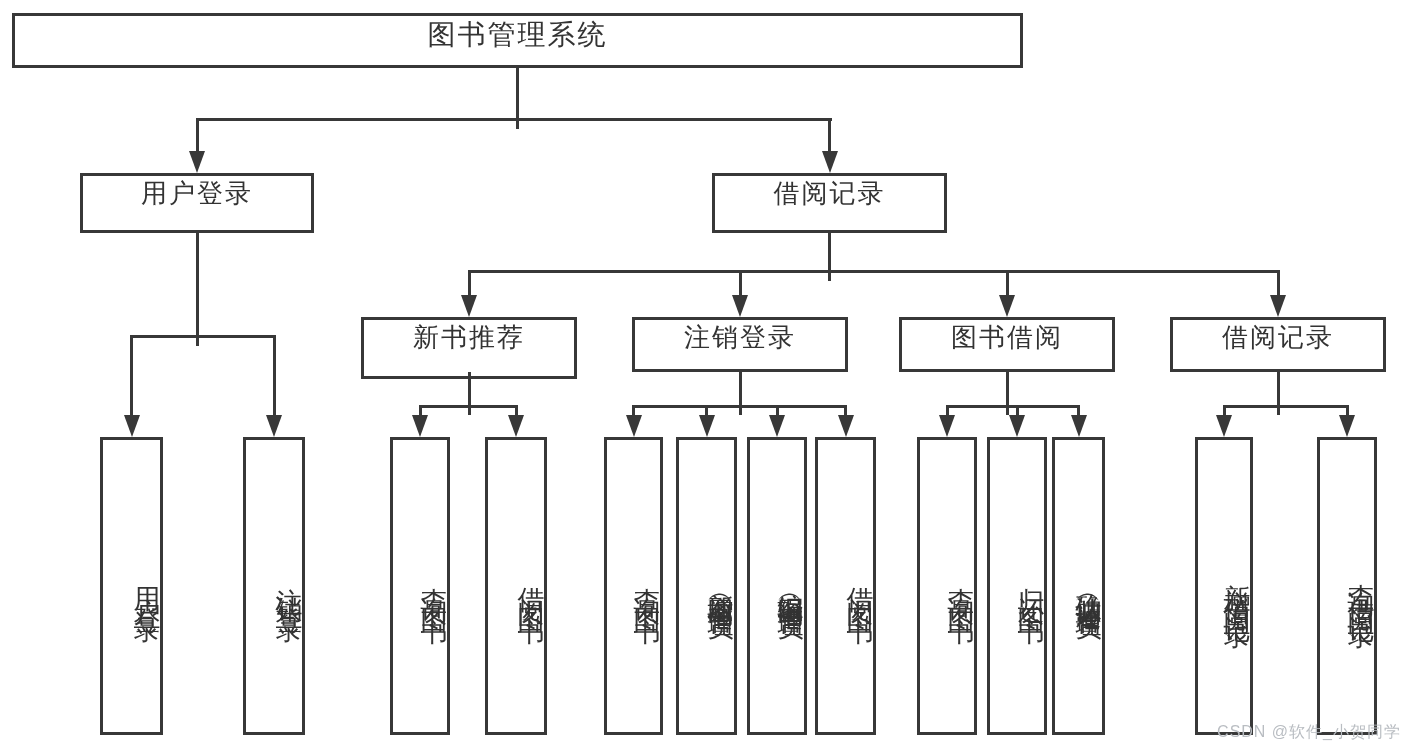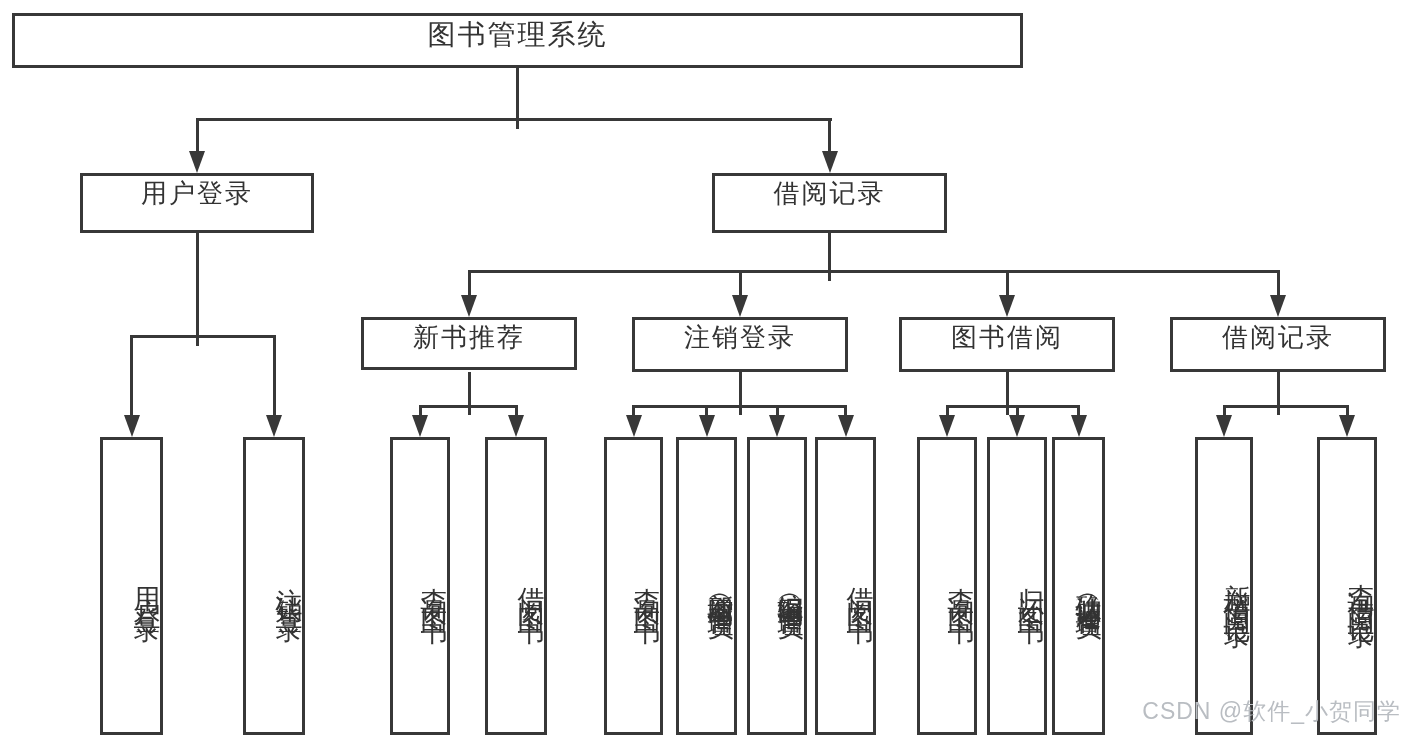--- a/index.html
+++ b/index.html
@@ -28,42 +28,42 @@
   .leaf-m{letter-spacing:8px;}
   .leaf-l{font-size:26px;letter-spacing:3px;}
   .vl{position:absolute;width:3px;background:var(--line);}
   .hl{position:absolute;height:3px;background:var(--line);}
   .arr{
     position:absolute;width:0;height:0;
     border-left:8px solid transparent;border-right:8px solid transparent;
     border-top:22px solid var(--line);
   }
   .watermark{
-    position:absolute;right:4px;bottom:20px;font-size:23px;letter-spacing:1px;
+    position:absolute;right:4px;bottom:4px;font-size:16px;letter-spacing:1px;
     color:var(--wm);white-space:nowrap;z-index:5;
   }
 </style>
 </head>
 <body>
 
 <div id="stage">
 
   <div class="box hbox rootbox" style="left:12px;top:13px;width:1011px;height:55px;">
     <span>图书管理系统</span>
   </div>
 
   <div class="box hbox" style="left:80px;top:173px;width:234px;height:60px;">
     <span>用户登录</span>
   </div>
 
   <div class="box hbox" style="left:712px;top:173px;width:235px;height:60px;">
     <span>借阅记录</span>
   </div>
 
-  <div class="box hbox" style="left:361px;top:317px;width:216px;height:53px;">
+  <div class="box hbox" style="left:361px;top:317px;width:216px;height:62px;">
     <span>新书推荐</span>
   </div>
 
   <div class="box hbox" style="left:632px;top:317px;width:216px;height:55px;">
     <span>注销登录</span>
   </div>
 
   <div class="box hbox" style="left:899px;top:317px;width:216px;height:55px;">
     <span>图书借阅</span>
   </div>

